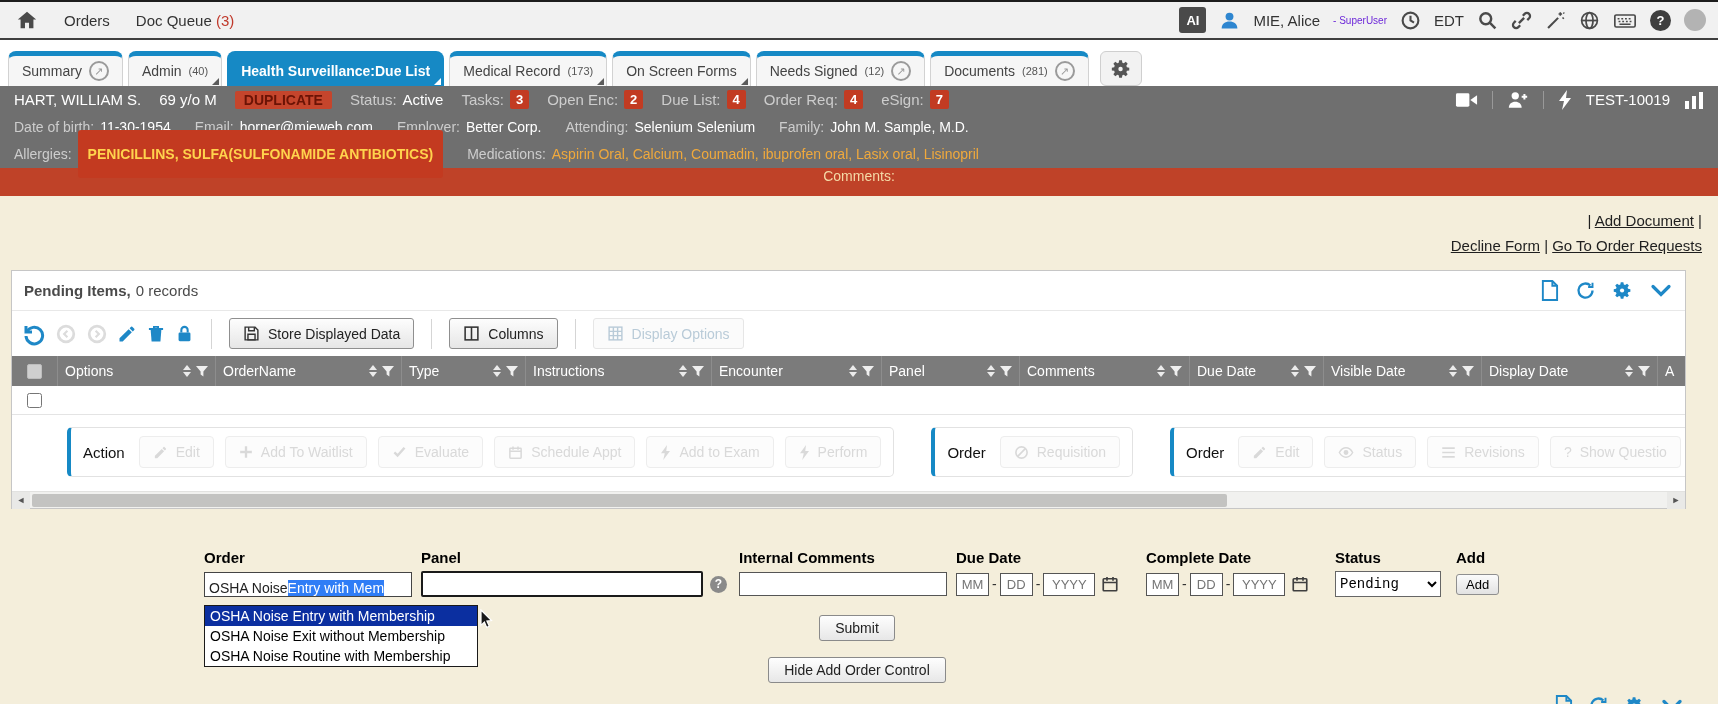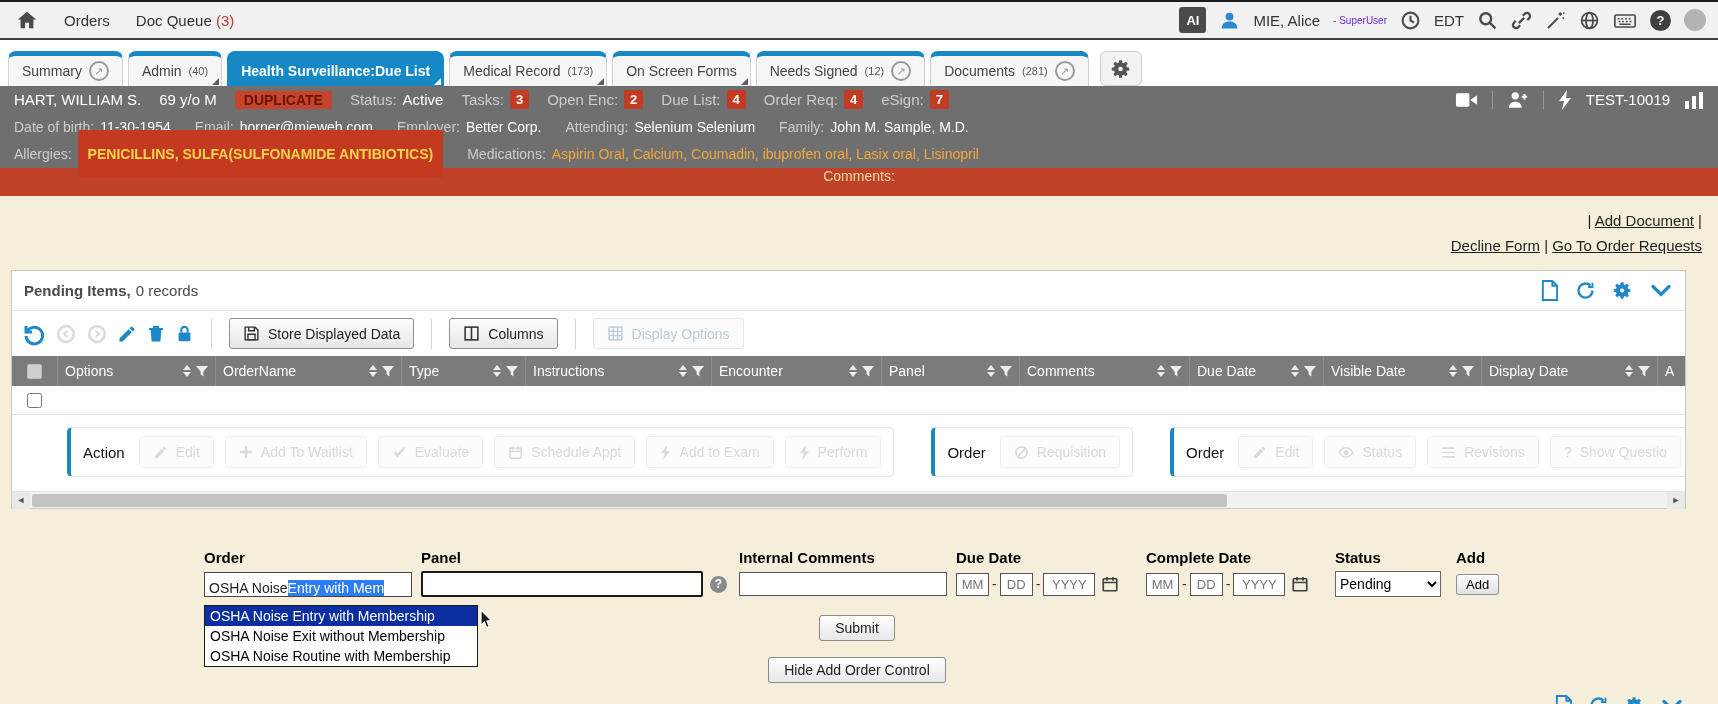--- a/index.html
+++ b/index.html
@@ -115,21 +115,21 @@
   .txt-input { height:24px; border:1px solid #555; background:#fff; font-family:inherit; font-size:14px; padding:0 5px; }
   .panel-input { width:282px; height:26px; border:2px solid #1a1a1a; border-radius:2px; }
   .ic-input { width:208px; }
   .help-dot { width:17px; height:17px; border-radius:50%; background:#8a8a8a; color:#fff; font-size:12px; font-weight:bold;
               display:inline-flex; align-items:center; justify-content:center; margin-left:7px; }
   .dgroup { display:flex; align-items:center; gap:3px; }
   .din { width:33px; height:23px; text-align:center; font-size:13px; color:#444; border:1px solid #555; font-family:inherit; }
   .din.yyyy { width:52px; }
   .dsep { color:#333; }
   .cal-ico { color:#3f3f3f; margin-left:3px; cursor:pointer; }
-  select.status { font-family:Liberation Sans, sans-serif; font-size:14px; width:106px; height:26px; border:1px solid #666; background:#fff; }
+  select.status { font-family:Liberation Mono, monospace; font-size:14px; width:106px; height:26px; border:1px solid #666; background:#fff; }
   .add-btn { font-family:inherit; font-size:13px; padding:2px 9px; background:linear-gradient(#fbfbfb,#e2e2e2);
              border:1px solid #8f8f8f; border-radius:3px; cursor:pointer; }
   .dropdown { position:absolute; left:0; top:56px; width:274px; background:#fff; border:1px solid #1a1a1a;
               font-size:14px; z-index:6; }
   .opt { padding:1px 5px; line-height:18px; white-space:nowrap; overflow:hidden; color:#000; cursor:pointer; }
   .opt.hl { background:#0b2fa0; color:#fff; }
   .cursor-ptr { position:absolute; left:276px; top:60px; z-index:7; }
   .centerbtns { width:1306px; margin-left:204px; text-align:center; }
   .formbtn { font-family:inherit; font-size:14px; padding:4px 15px; background:linear-gradient(#fefefe,#e7e7e7);
              border:1px solid #8a8a8a; border-radius:3px; cursor:pointer; color:#222; }

